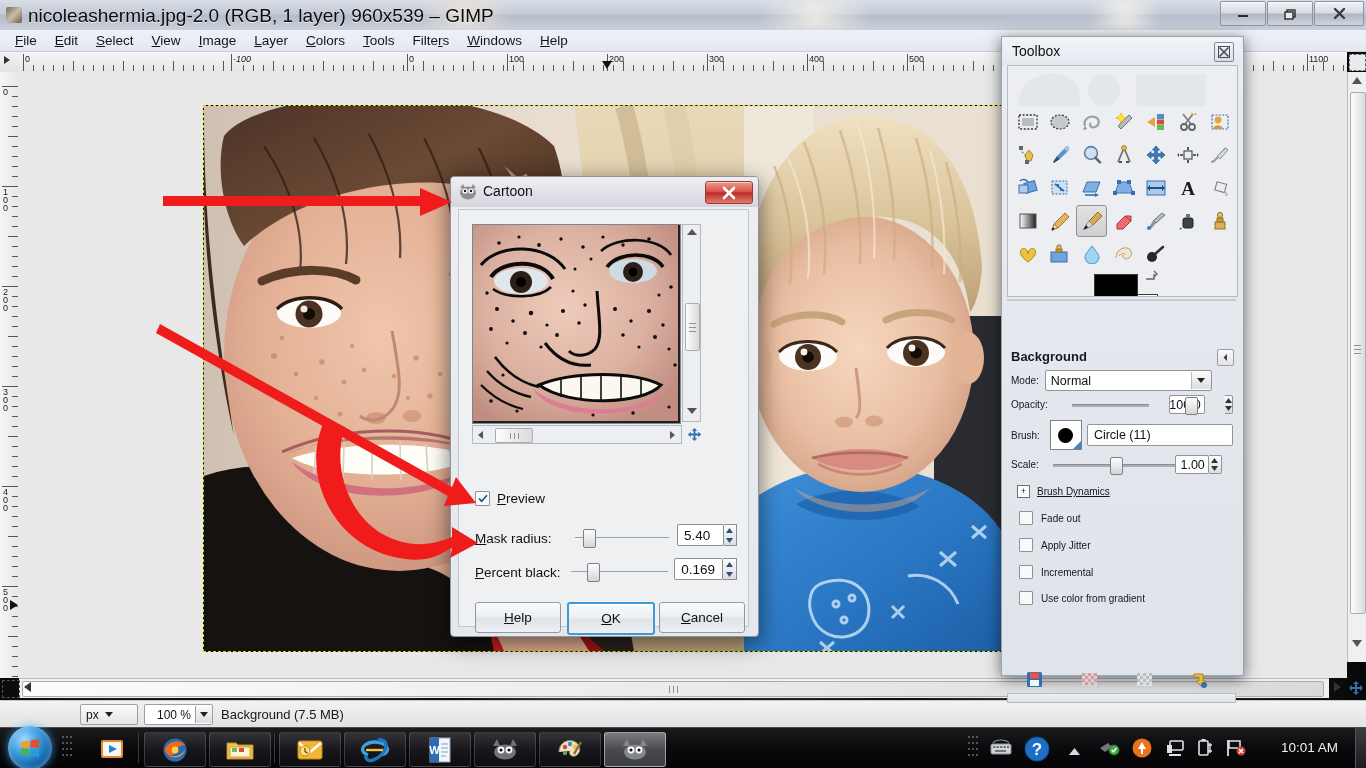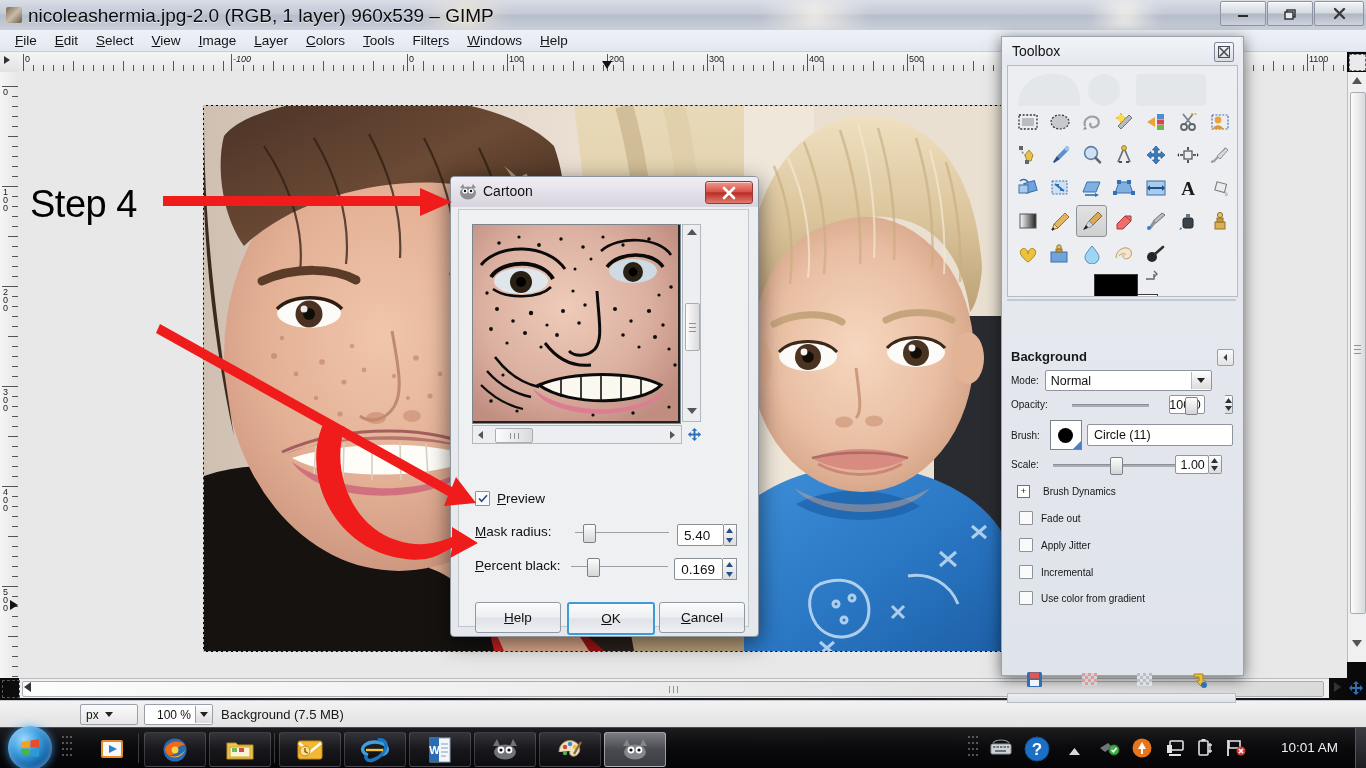--- a/index.html
+++ b/index.html
@@ -282,21 +282,21 @@
   .prev-vsb{
     position:absolute;left:223px;top:14px;width:19px;height:198px;
     background:#eceef1;border:1px solid #b4b9c0;box-sizing:border-box;
   }
   .prev-hsb{
     position:absolute;left:13px;top:215px;width:210px;height:19px;
     background:#eceef1;border:1px solid #b4b9c0;box-sizing:border-box;
     display:flex;align-items:center;justify-content:space-between;
   }
   .prev-move{position:absolute;left:228px;top:217px;}
-  .dlgrow{position:absolute;display:flex;align-items:flex-start;}
+  .dlgrow{position:absolute;display:flex;align-items:flex-end;}
   .dlg-slider{position:relative;height:17px;}
   .dlg-slider .track{position:absolute;top:8px;left:0;right:0;height:1px;background:#9aa0a8;}
   .dlg-slider .knob{position:absolute;top:0;width:11px;height:17px;border-radius:2px;
     background:linear-gradient(180deg,#fdfdfd,#d6d6d6);border:1px solid #7a8088;}
   .dlg-spin{
     height:22px;background:#fff;border:1px solid #8a9098;border-radius:2px;
     display:flex;align-items:center;padding-left:6px;font-size:13.5px;color:#111;box-sizing:border-box;
   }
   .dlg-spinbtns{
     width:14px;height:22px;display:flex;flex-direction:column;
@@ -1234,21 +1234,21 @@
           <div>
               <svg width="7" height="5" viewBox="0 0 7 5">
                 <path d="M3.5 5 L0 0 L7 0 Z" fill="#2f3338"></path>
               </svg>
             </div>
         </div>
       </div>
 
       <div class="row" style="left:10px;top:120px;width:210px;">
         <span class="expander">+</span>
-        <span class="lbl" style="margin-left:13px;">Brush Dynamics</span>
+        <span class="lbl" style="margin-left:7px;text-decoration:underline;">Brush Dynamics</span>
       </div>
 
       <div class="row" style="left:12px;top:146px;width:210px;">
         <span class="chk"></span>
         <span class="lbl" style="margin-left:8px;">Fade out</span>
       </div>
       <div class="row" style="left:12px;top:173px;width:210px;">
         <span class="chk"></span>
         <span class="lbl" style="margin-left:8px;">Apply Jitter</span>
       </div>
@@ -1512,21 +1512,20 @@
       <div class="dlg-btn primary" style="left:108px;top:392px;width:84px;">
           <span><u>O</u>K</span>
         </div>
       <div class="dlg-btn" style="left:200px;top:392px;width:84px;">
           <span><u>C</u>ancel</span>
         </div>
     </div>
   </div>
 
   <div class="annot">
-    <div class="steptxt" style="left:30px;top:183px;">Step 4</div>
     <svg width="1366" height="768" viewBox="0 0 1366 768" style="position:absolute;left:0;top:0;">
       <g fill="#f01c1c">
 
         <path d="M163 196 L420 196 L420 188 L452 202 L420 216 L420 206 L163 206 Z"></path>
 
         <path d="M160 324 L452 487 L456 477 L476 503 L444 506 L448 496 L156 333 Z"></path>
 
         <path d="M325 420 C300 470 330 540 390 556 C430 566 440 553 452 548 L450 558 L478 543 L452 527 L452 537 C436 543 420 548 396 540 C352 526 330 470 345 427 Z"></path>
       </g>
     </svg>

